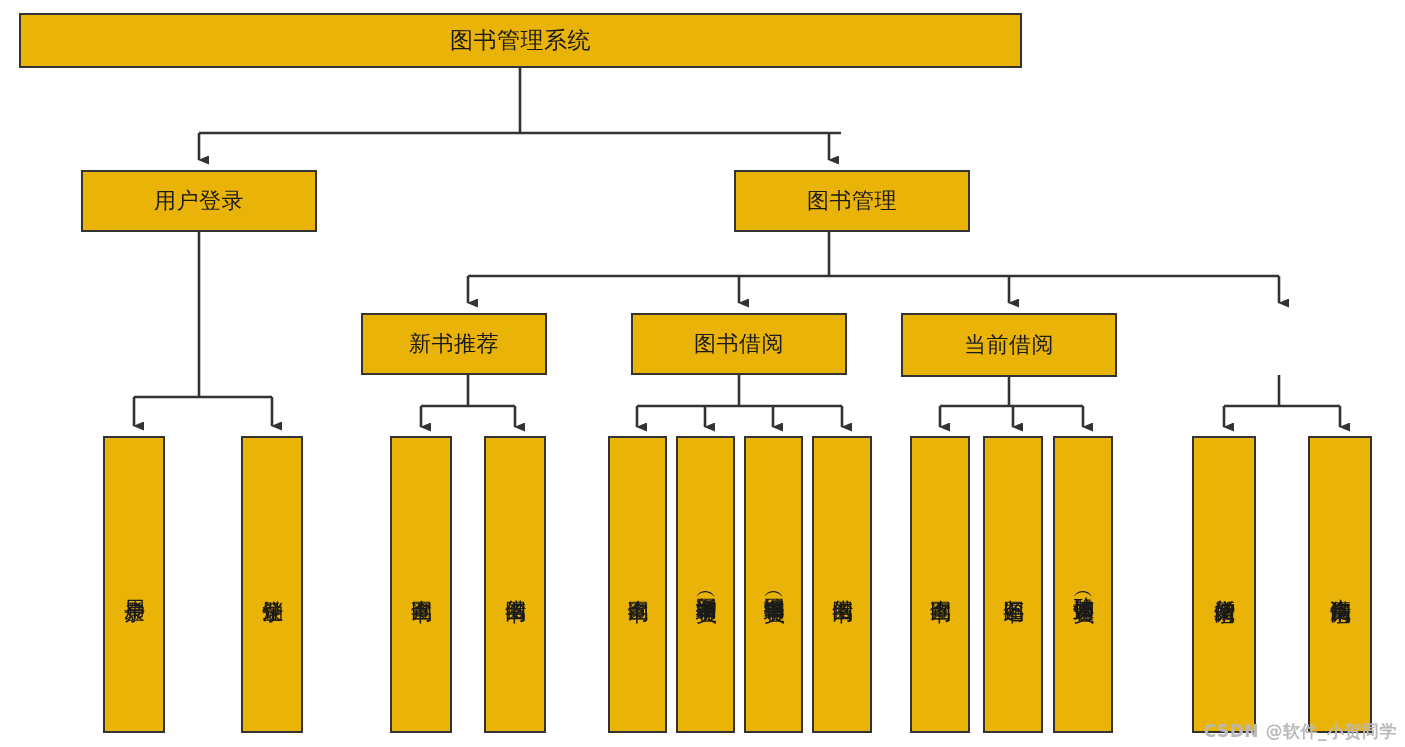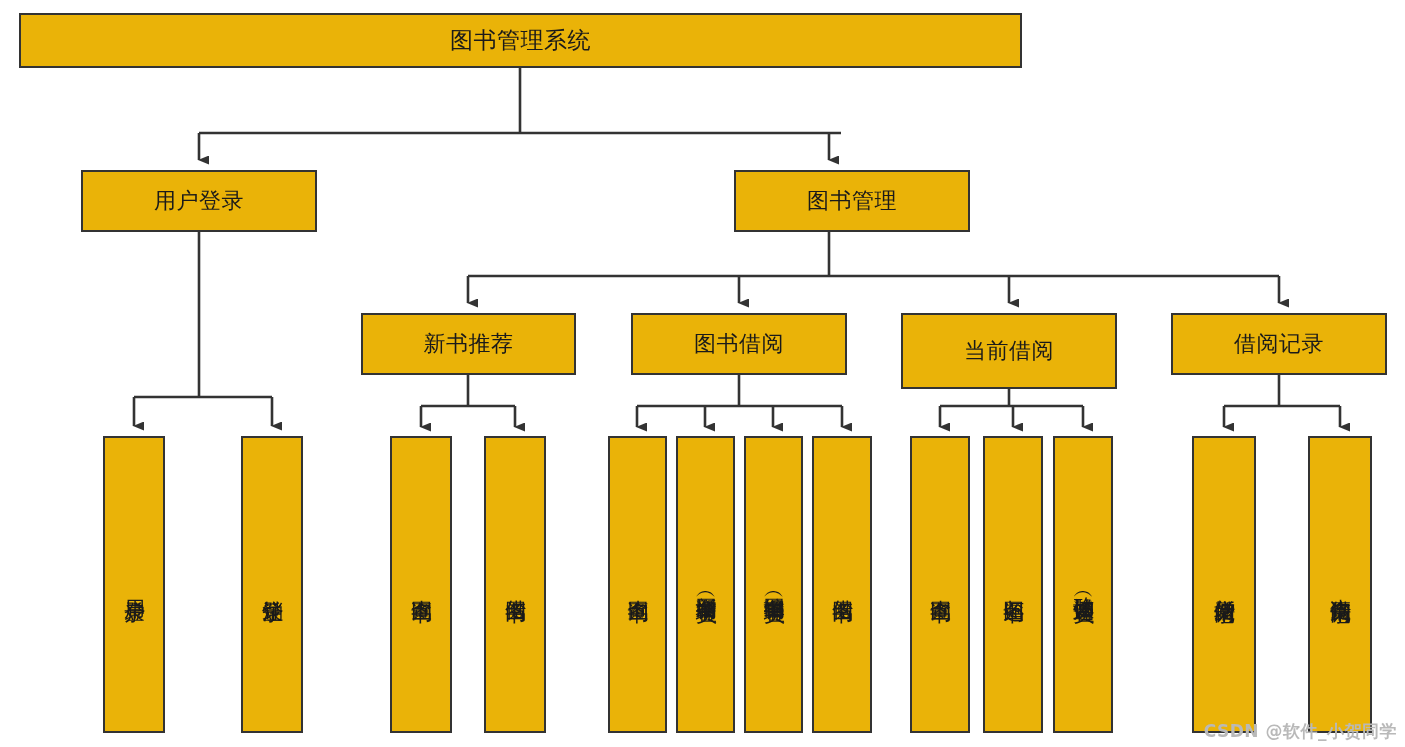--- a/index.html
+++ b/index.html
@@ -129,24 +129,23 @@
       <path d="M1224,406 L1224,427" marker-end="url(#arrowhead)"></path>
       <path d="M1340,406 L1340,427" marker-end="url(#arrowhead)"></path>
     </g>
   </svg>
 
   <div class="node node-h node-root" id="n-root" style="left: 19px; top: 13px; width: 1003px; height: 55px;">图书管理系统</div>
 
   <div class="node node-h" id="n-l2-0" style="left: 81px; top: 170px; width: 236px; height: 62px;">用户登录</div>
   <div class="node node-h" id="n-l2-1" style="left: 711px; top: 170px; width: 236px; height: 62px; margin-left: 23px;">图书管理</div>
 
-  <div class="node node-h" id="n-l3-0" style="left: 361px; top: 313px; width: 215px; height: 62px;">新书推荐</div>
+  <div class="node node-h" id="n-l3-0" style="left: 361px; top: 313px; width: 186px; height: 62px;">新书推荐</div>
   <div class="node node-h" id="n-l3-1" style="left: 631px; top: 313px; width: 216px; height: 62px;">图书借阅</div>
-  <div class="node node-h" id="n-l3-2" style="left: 901px; top: 313px; width: 216px; height: 76px;">当前借阅</div>
-  <div class="node node-h" id="n-l3-3" style="left: 1171px; top: 313px; width: 216px; height: 62px;">借阅记录</div>
+  <div class="node node-h" id="n-l3-2" style="left: 901px; top: 313px; width: 216px; height: 64px;">当前借阅</div>
 
   <div class="node node-v" style="left: 103px; top: 436px; width: 62px; height: 297px;">
     <span class="vtext">用户登录</span>
   </div>
   <div class="node node-v" style="left: 241px; top: 436px; width: 62px; height: 297px;">
     <span class="vtext">注销登录</span>
   </div>
   <div class="node node-v" style="left: 390px; top: 436px; width: 62px; height: 297px;">
     <span class="vtext">查询图书</span>
   </div>

